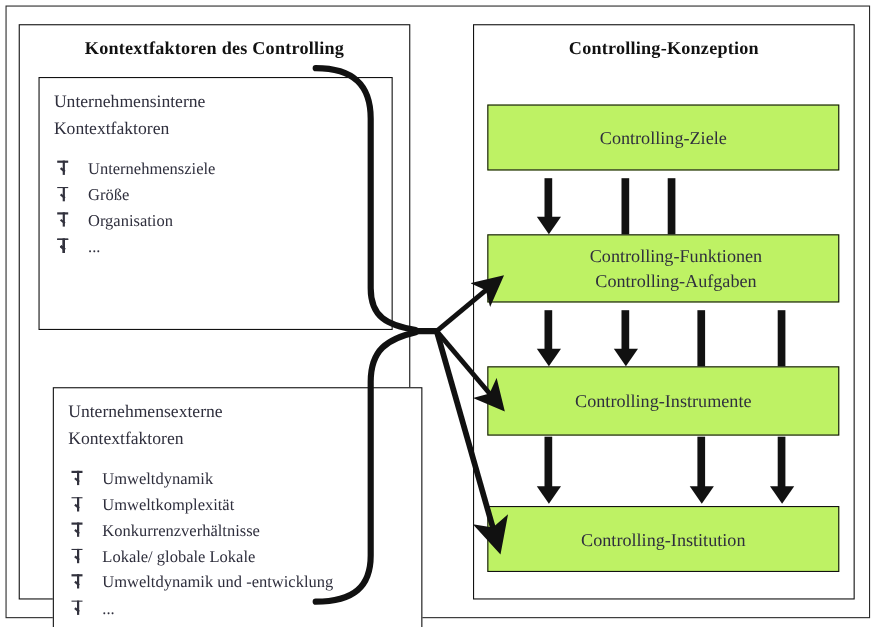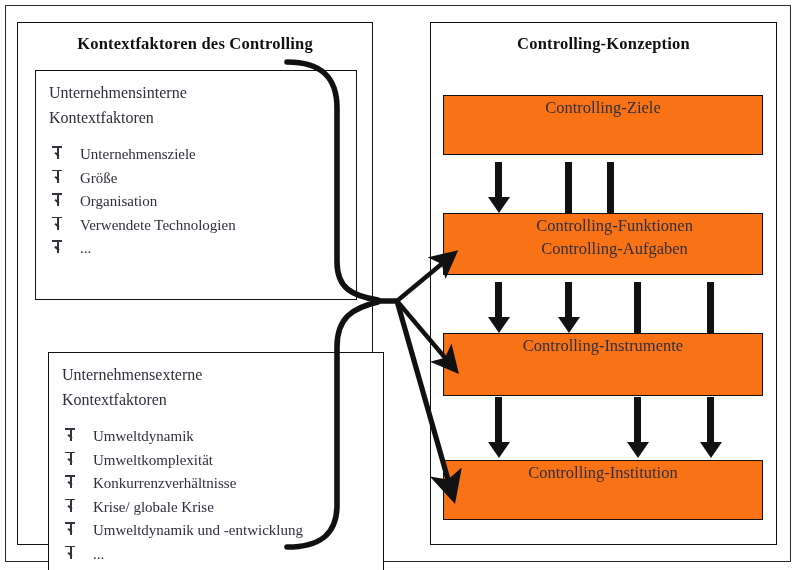--- a/index.html
+++ b/index.html
@@ -35,22 +35,22 @@
   .bullets{position:absolute;left:14px;top:72px;right:8px;margin:0;padding:0;list-style:none;}
   .bullets li{font-size:15px;line-height:23.5px;color:#2f2f3d;white-space:nowrap;
               position:relative;padding-left:30px;}
   .bul{position:absolute;left:2px;top:3px;width:13px;height:15px;}
   .bul::before{content:"";position:absolute;left:5px;top:0;width:1.9px;height:13px;background:#32323e;}
   .bul::after{content:"";position:absolute;left:0px;top:0;width:10px;height:1.9px;background:#32323e;}
   .bul i{position:absolute;left:1.5px;top:9px;width:5px;height:1.8px;background:#32323e;
          transform:rotate(40deg);transform-origin:right center;}
 
   
-  .cbox{position:absolute;background:#f97316;border:1.8px solid #111;box-sizing:border-box;
-        display:flex;align-items:flex-start;justify-content:center;text-align:center;}
+  .cbox{position:absolute;background:#bef264;border:1.8px solid #111;box-sizing:border-box;
+        display:flex;align-items:center;justify-content:center;text-align:center;}
   .cbox::after{content:"";position:absolute;left:7px;top:7px;width:100%;height:100%;
                background:#8a8a8a;z-index:-1;}
   .cbox span{font-size:16.5px;line-height:23px;color:#2f2f3d;display:block;}
   #box-ziele{left:443px;top:95px;width:320px;height:60px;}
   #box-funk{left:443px;top:213px;width:320px;height:62px;padding-left:23px;}
   #box-instr{left:443px;top:333px;width:320px;height:63px;}
   #box-inst{left:443px;top:460px;width:320px;height:60px;}
 
   
   .vline{position:absolute;width:7px;background:#111;}
@@ -83,21 +83,21 @@
             <i></i>
           </span><span>Unternehmensziele</span></li>
       <li><span class="bul">
             <i></i>
           </span><span>Größe</span></li>
       <li><span class="bul">
             <i></i>
           </span><span>Organisation</span></li>
       <li><span class="bul">
             <i></i>
-          </span><span>Verwendete Technologien</span></li>
+          </span></li>
       <li><span class="bul">
             <i></i>
           </span></li>
       <li><span class="bul">
             <i></i>
           </span><span>...</span></li>
     </ul>
   </div>
 
   <div class="card" id="card-extern">
@@ -110,21 +110,21 @@
             <i></i>
           </span><span>Umweltdynamik</span></li>
       <li><span class="bul">
             <i></i>
           </span><span>Umweltkomplexität</span></li>
       <li><span class="bul">
             <i></i>
           </span><span>Konkurrenzverhältnisse</span></li>
       <li><span class="bul">
             <i></i>
-          </span><span>Krise/ globale Krise</span></li>
+          </span><span>Lokale/ globale Lokale</span></li>
       <li><span class="bul">
             <i></i>
           </span><span>Umweltdynamik und -entwicklung</span></li>
       <li><span class="bul">
             <i></i>
           </span><span>...</span></li>
     </ul>
   </div>
 
   <div class="panel" id="panel-right">

